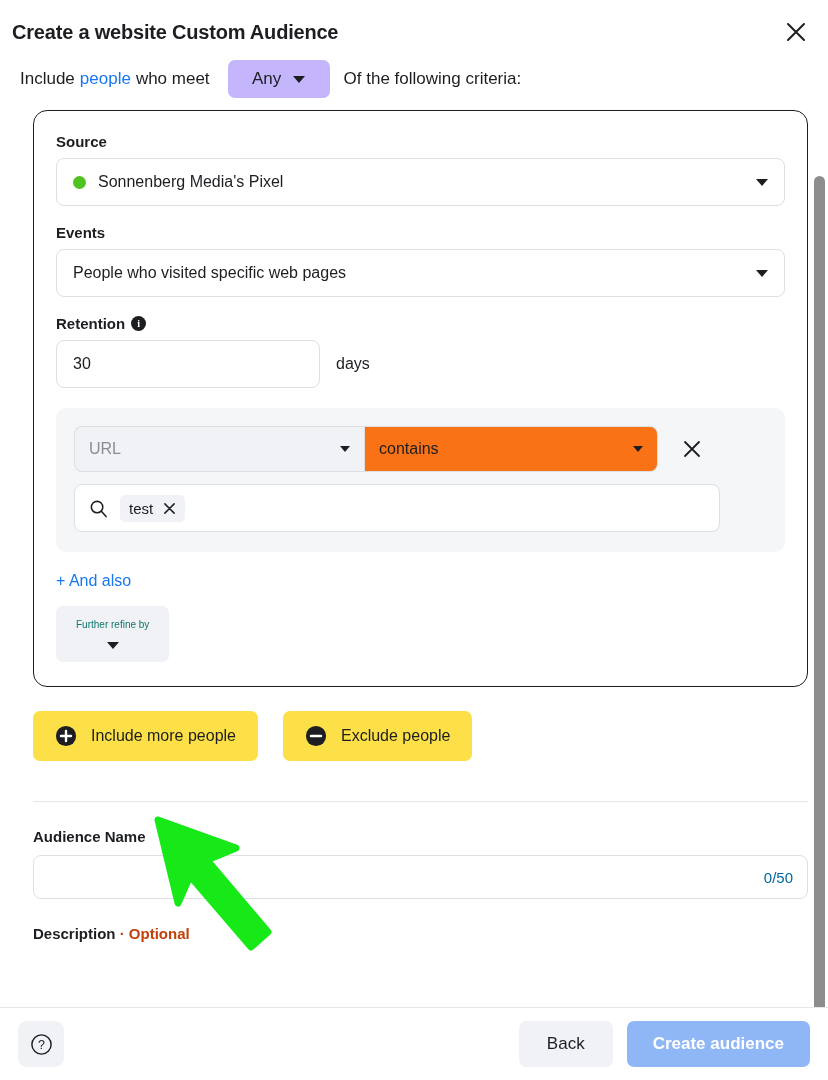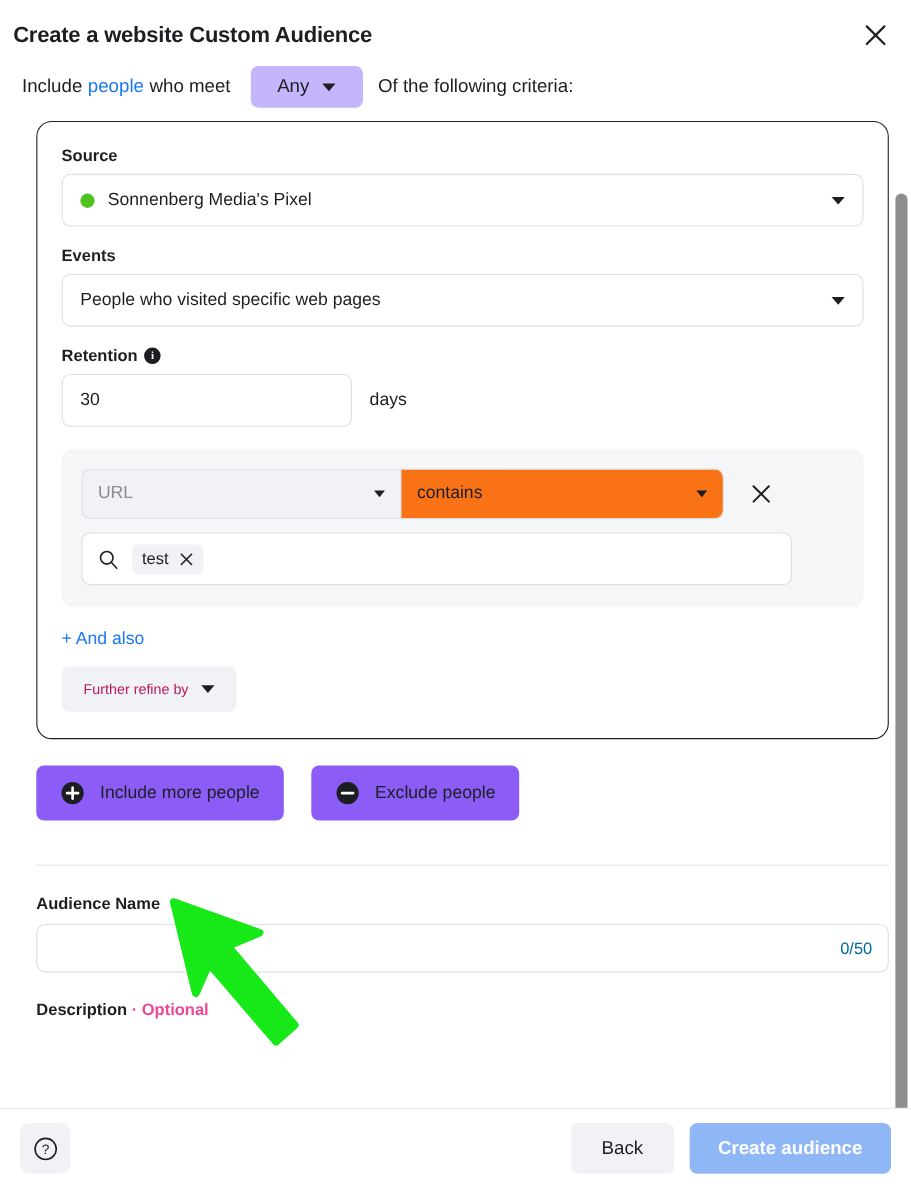--- a/index.html
+++ b/index.html
@@ -254,36 +254,37 @@
     display: inline-block;
   }
   .refine-btn {
     margin-top: 16px;
     display: inline-flex;
     align-items: center;
     gap: 12px;
     background: #f0f2f5;
     border-radius: 7px;
     padding: 13px 20px;
-    font-size: 13px;
-    color: #be185d;
-    cursor: pointer;
+    font-size: 10px;
+    color: #0f766e;
+    cursor: pointer;
+    flex-direction: column;
   }
 
   
   .inc-exc-row {
     display: flex;
     gap: 25px;
     margin-top: 24px;
   }
   .pill-btn {
     display: inline-flex;
     align-items: center;
     gap: 14px;
-    background: #8b5cf6;
+    background: #fde047;
     border-radius: 7px;
     padding: 14px 22px;
     font-size: 16px;
     color: #1c1e21;
     cursor: pointer;
   }
   .circ-icon { width: 22px; height: 22px; flex: 0 0 auto; }
 
   .divider {
     height: 1px;
@@ -291,21 +292,21 @@
     margin-top: 40px;
   }
 
   .section-label {
     margin-top: 26px;
     font-size: 15px;
     font-weight: bold;
     color: #1c1e21;
   }
   .section-label .optional {
-    color: #ec4899;
+    color: #c2410c;
     font-weight: bold;
   }
   .name-field {
     margin-top: 10px;
     height: 44px;
     border: 1px solid #dddfe2;
     border-radius: 8px;
     background: #fff;
     display: flex;
     align-items: center;

